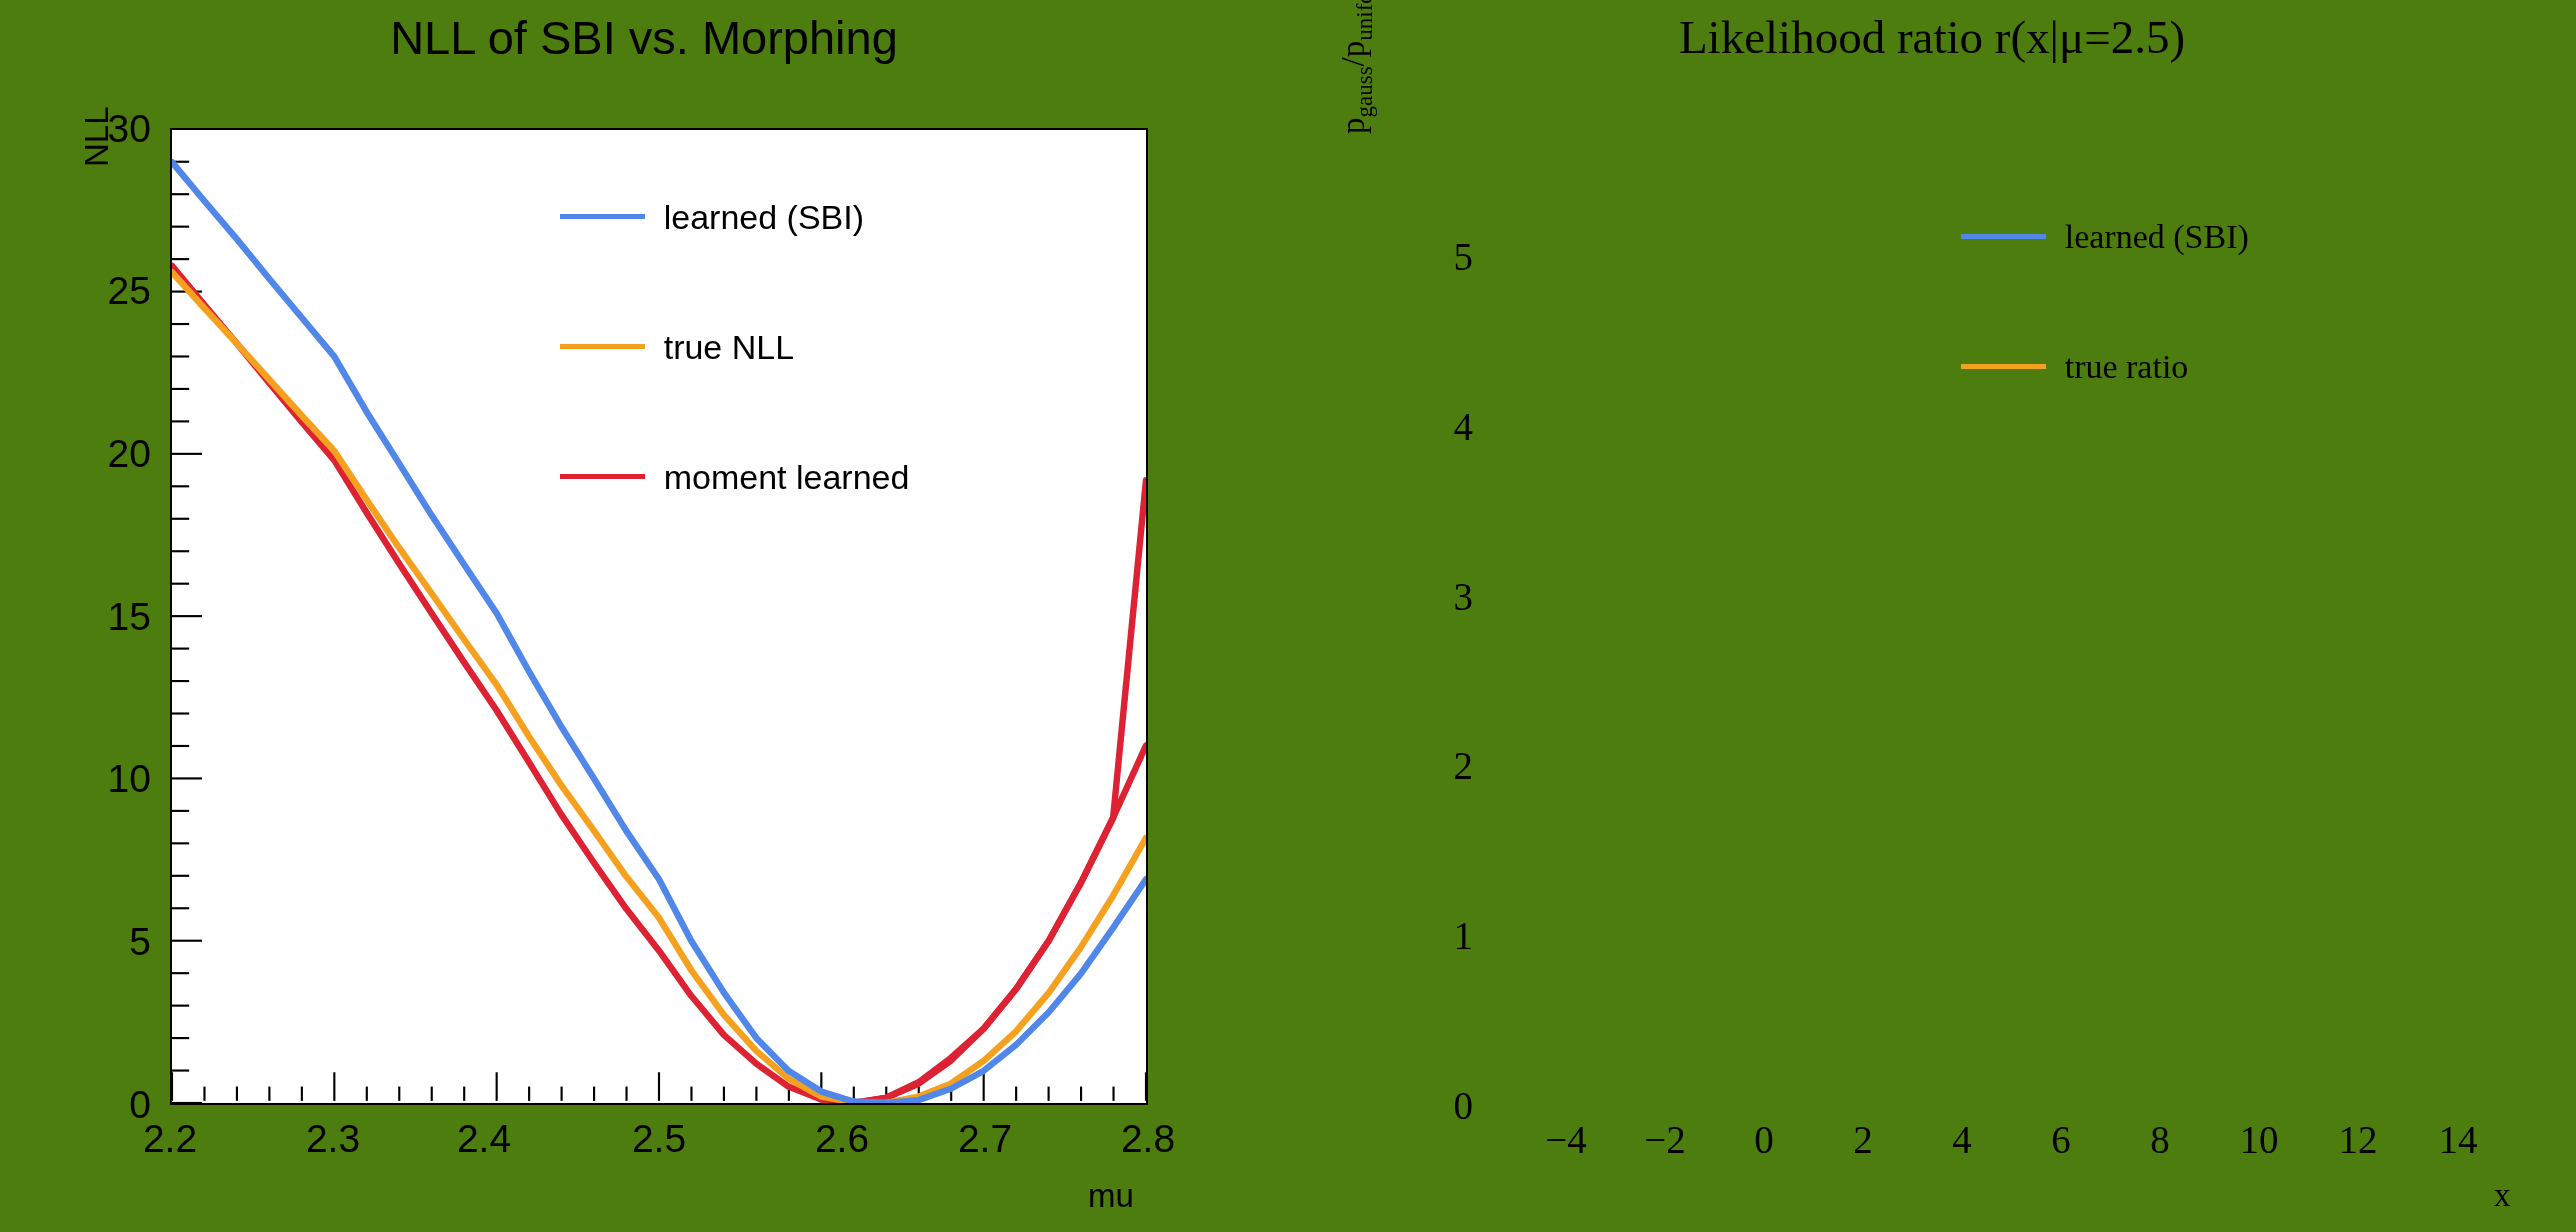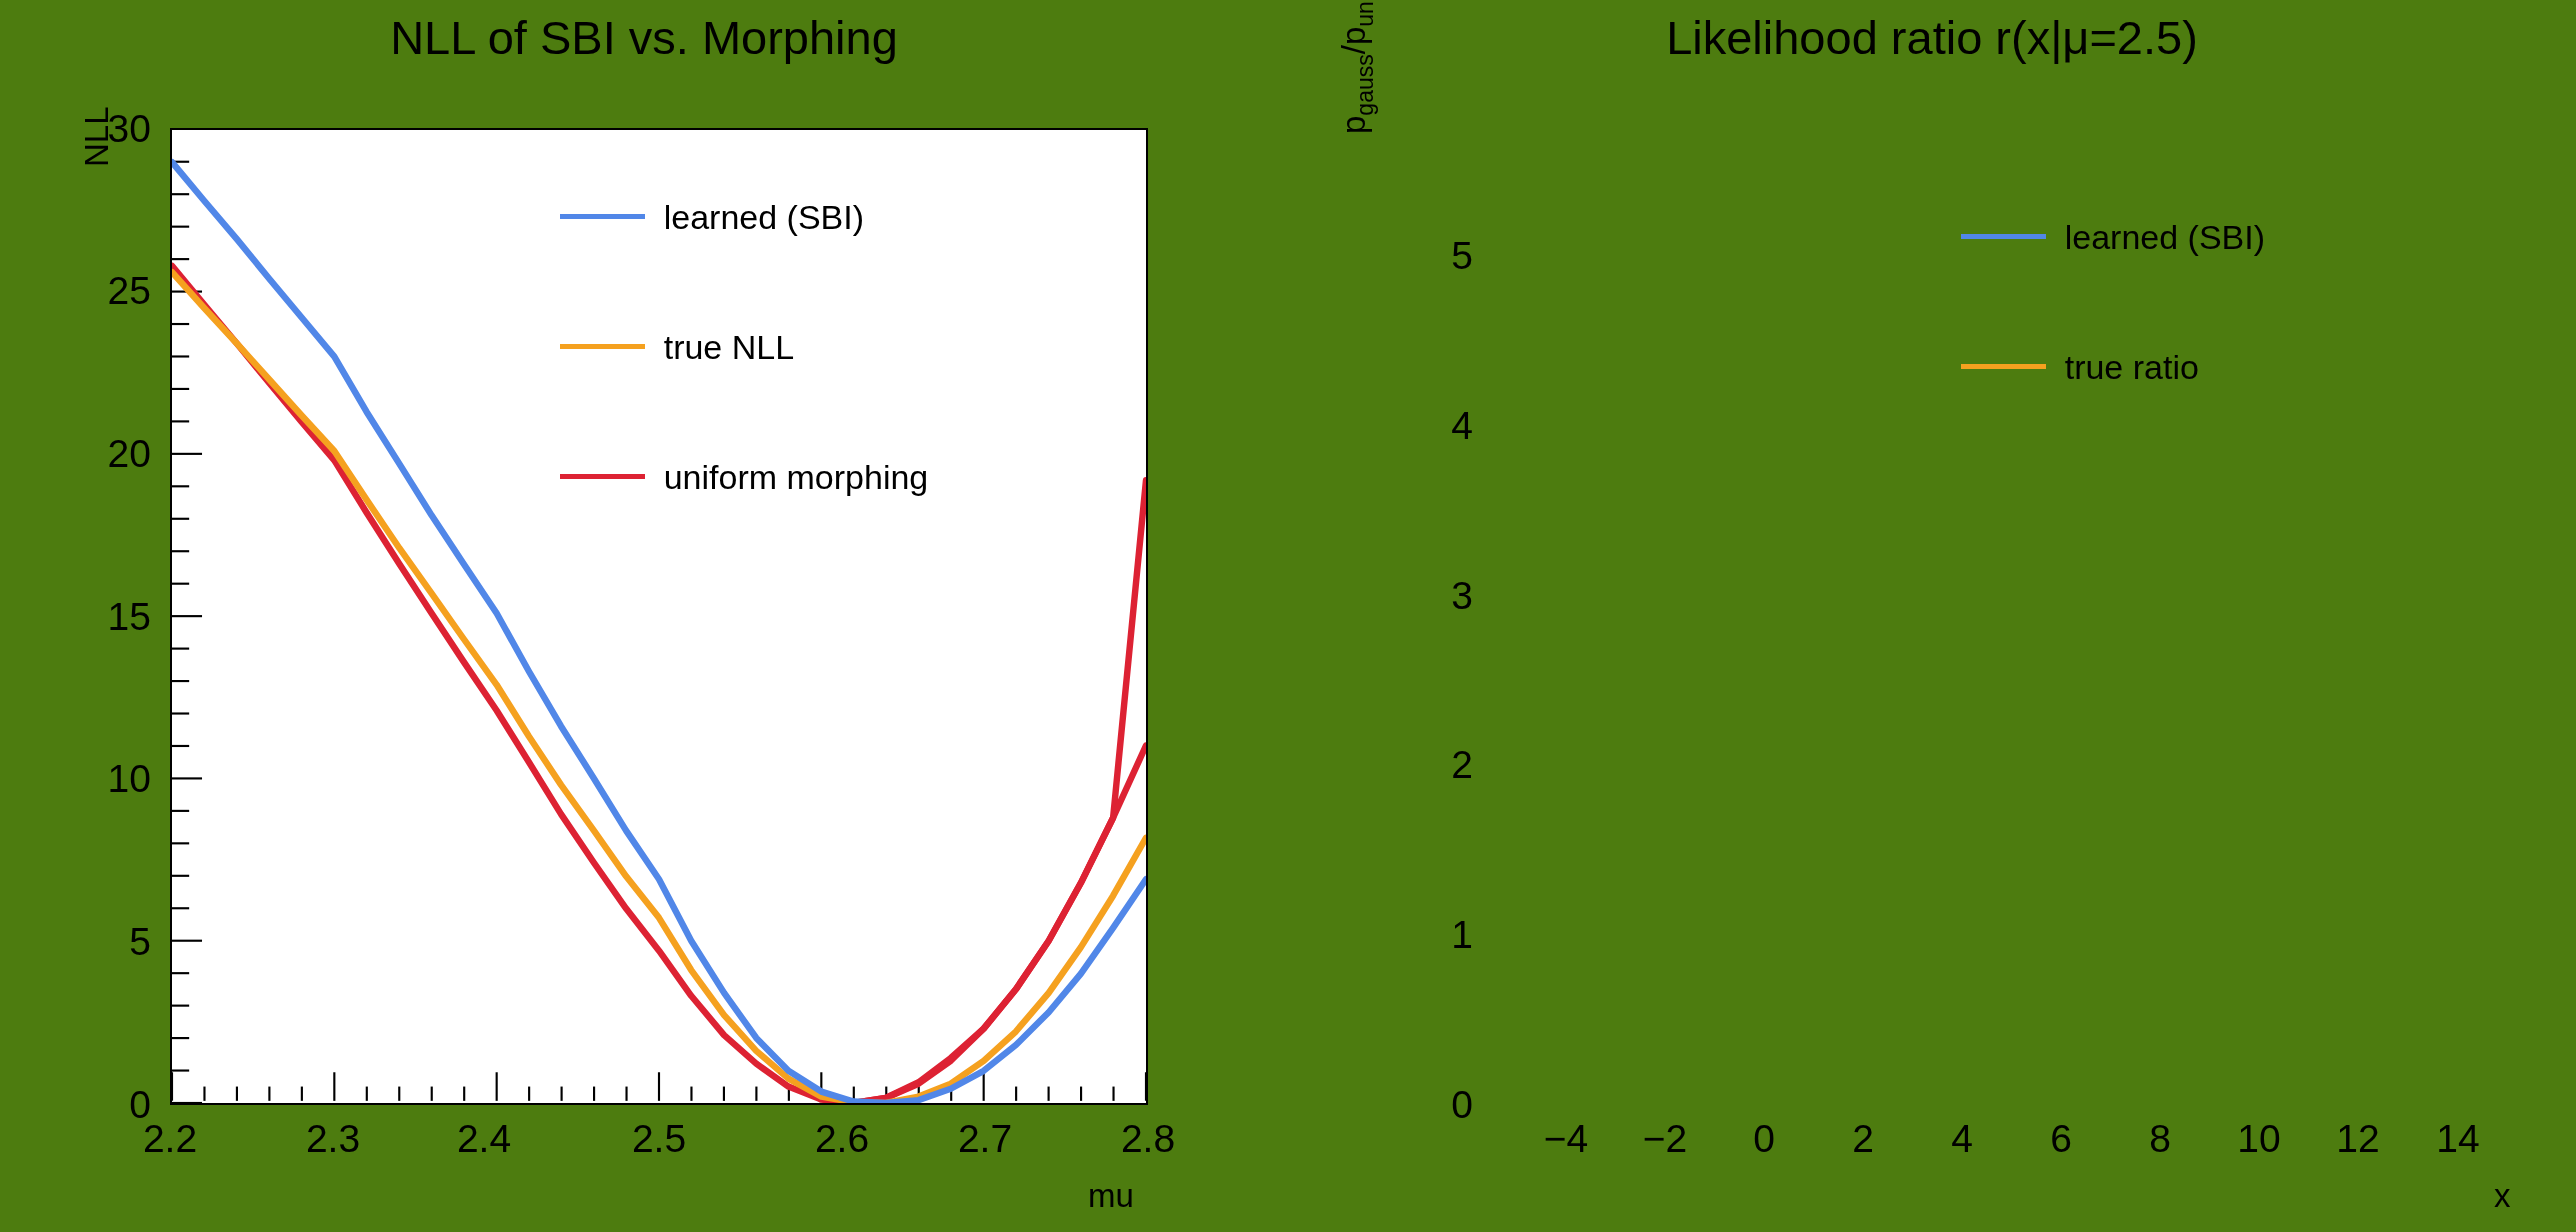--- a/index.html
+++ b/index.html
@@ -5,21 +5,21 @@
   html,body{margin:0;padding:0;background:#ffffff;}
   body{
     width:2576px;height:1232px;
     font-family:"Liberation Sans", sans-serif;
     color:#000000;
     overflow:hidden;
   }
   .canvas{position:relative;width:2576px;height:1232px;background:#4d7c0f;}
   .panel{position:absolute;top:0;height:1232px;width:1288px;}
   .panel-left{left:0;}
-  .panel-right{left:1288px;}
+  .panel-right{left:1288px;font-family:Liberation Serif, serif;}
 
   .chart-title{
     position:absolute;left:0;width:100%;top:10px;
     text-align:center;
     font-size:47px;font-weight:400;letter-spacing:0px;
     white-space:nowrap;
   }
 
   .frame{
     position:absolute;
@@ -207,21 +207,21 @@
       <div class="legend-row">
         <span class="legend-swatch" style="border-top-color:#5187e8;"></span>
         <span class="legend-label">learned (SBI)</span>
       </div>
       <div class="legend-row" style="margin-top:45px;">
         <span class="legend-swatch" style="border-top-color:#f5a11f;"></span>
         <span class="legend-label">true NLL</span>
       </div>
       <div class="legend-row" style="margin-top:45px;">
         <span class="legend-swatch" style="border-top-color:#dd2233;"></span>
-        <span class="legend-label">uniform morphing</span>
+        <span class="legend-label">moment learned</span>
       </div>
     </div>
   </div>
 
   <div class="panel panel-right">
 
     <div class="chart-title">Likelihood ratio r(x|μ=2.5)</div>
 
     <div class="axis-title-y" style="left:47px;top:134px;">
       <span>p</span><sub>gauss</sub><span>/p</span><sub>uniform</sub>

